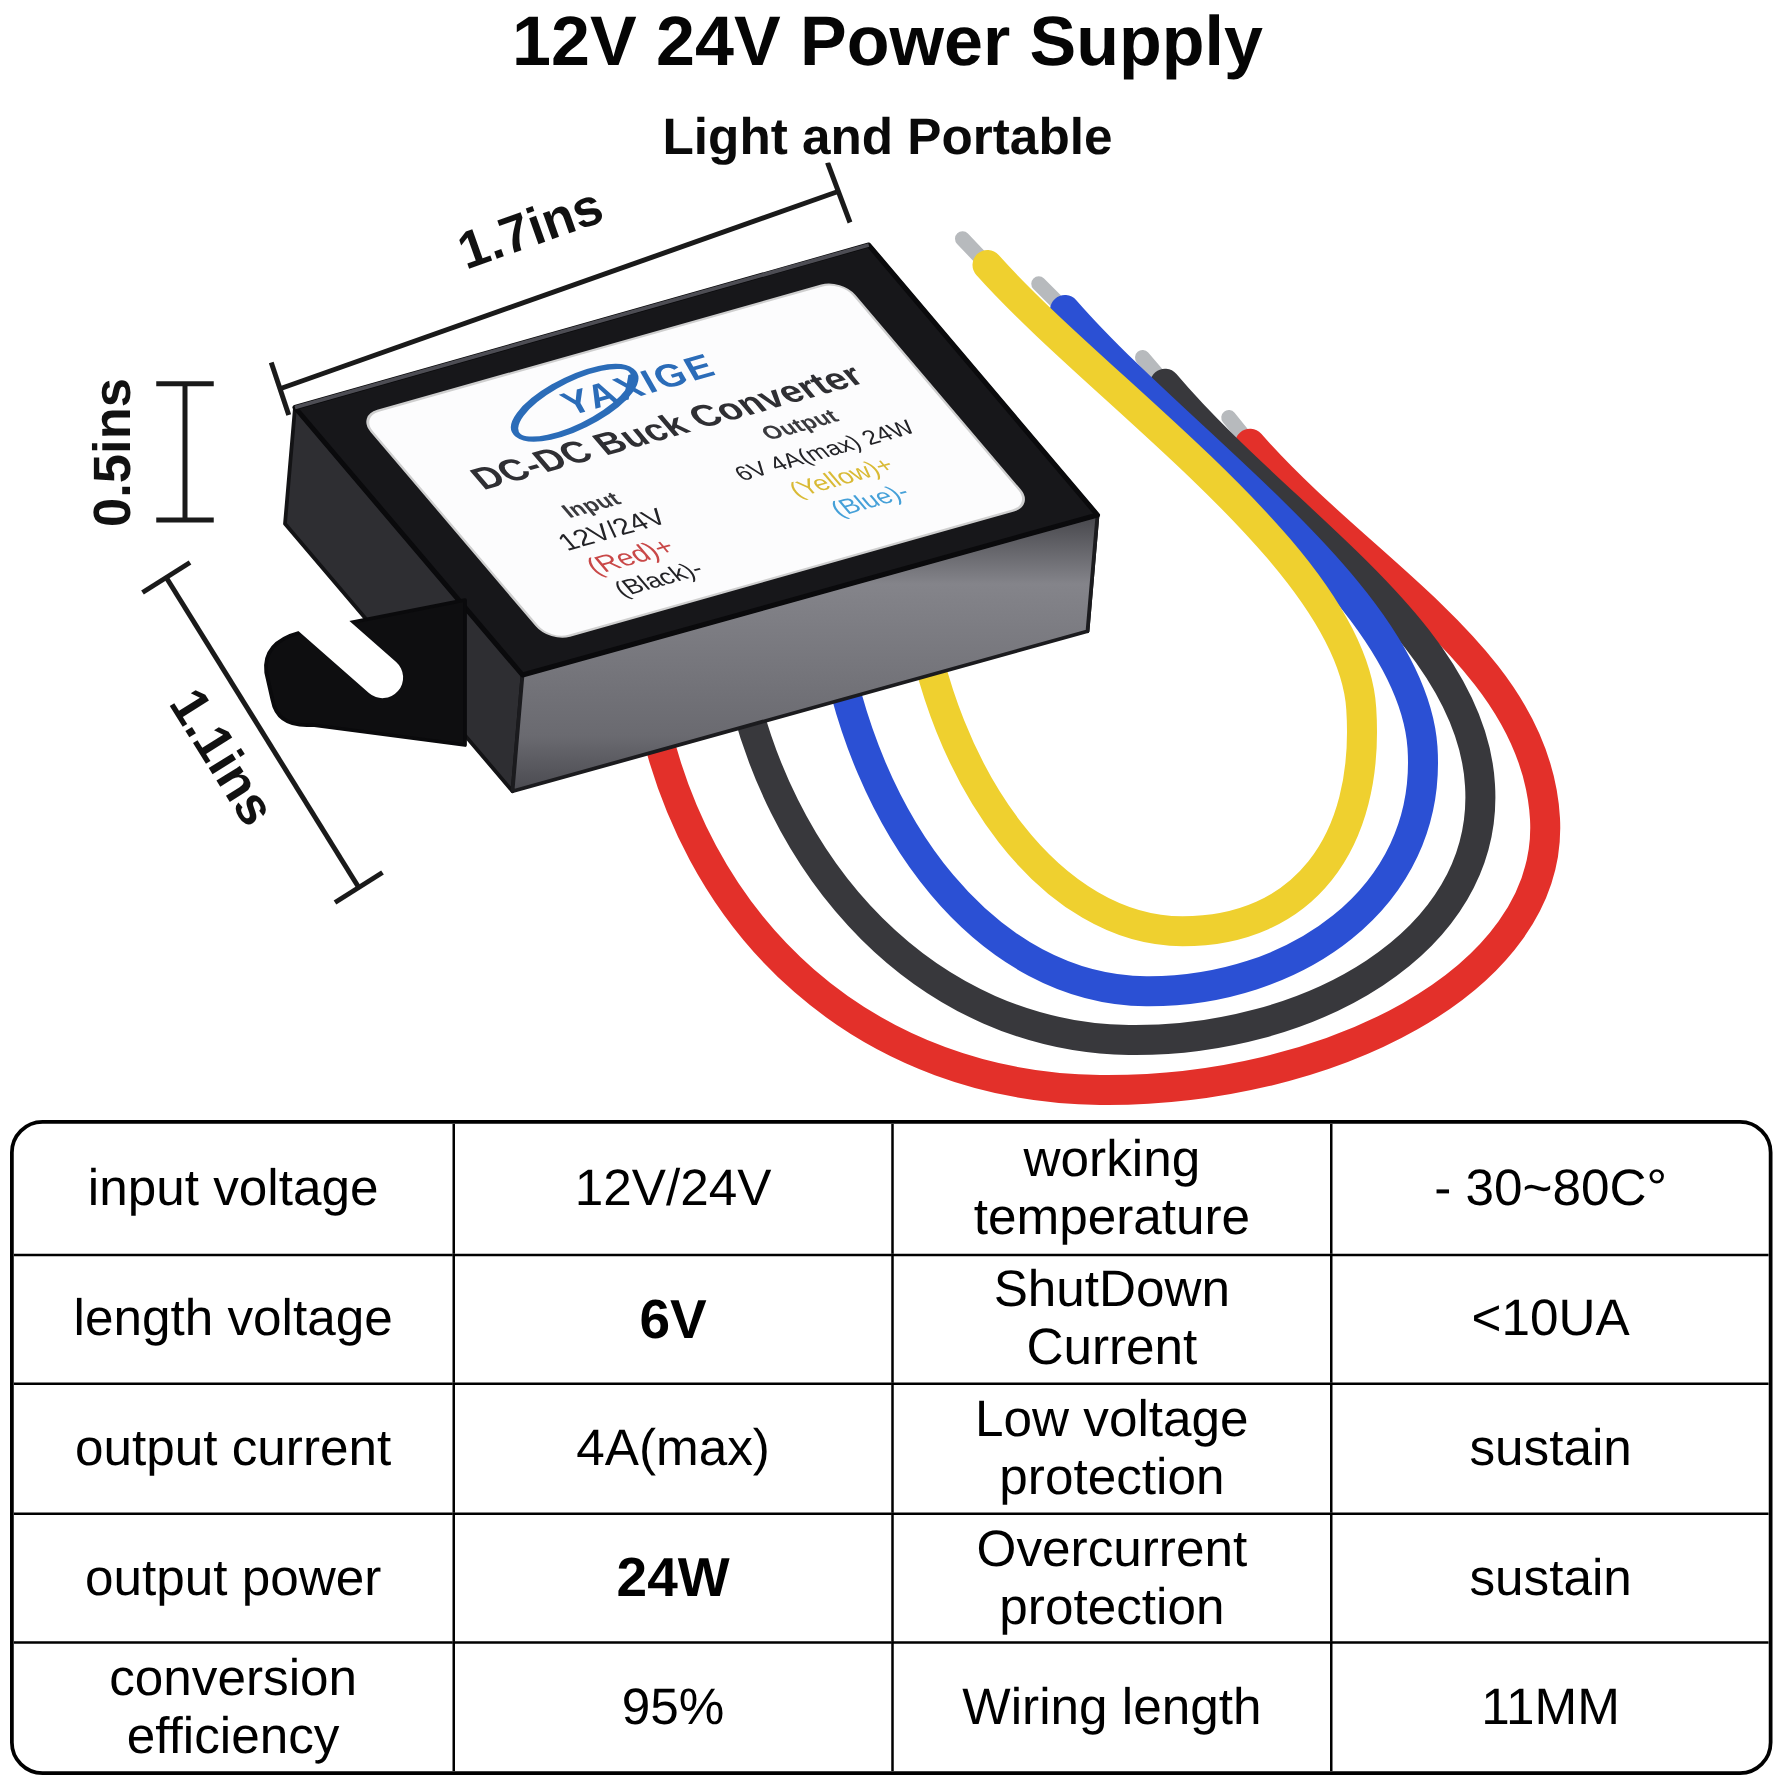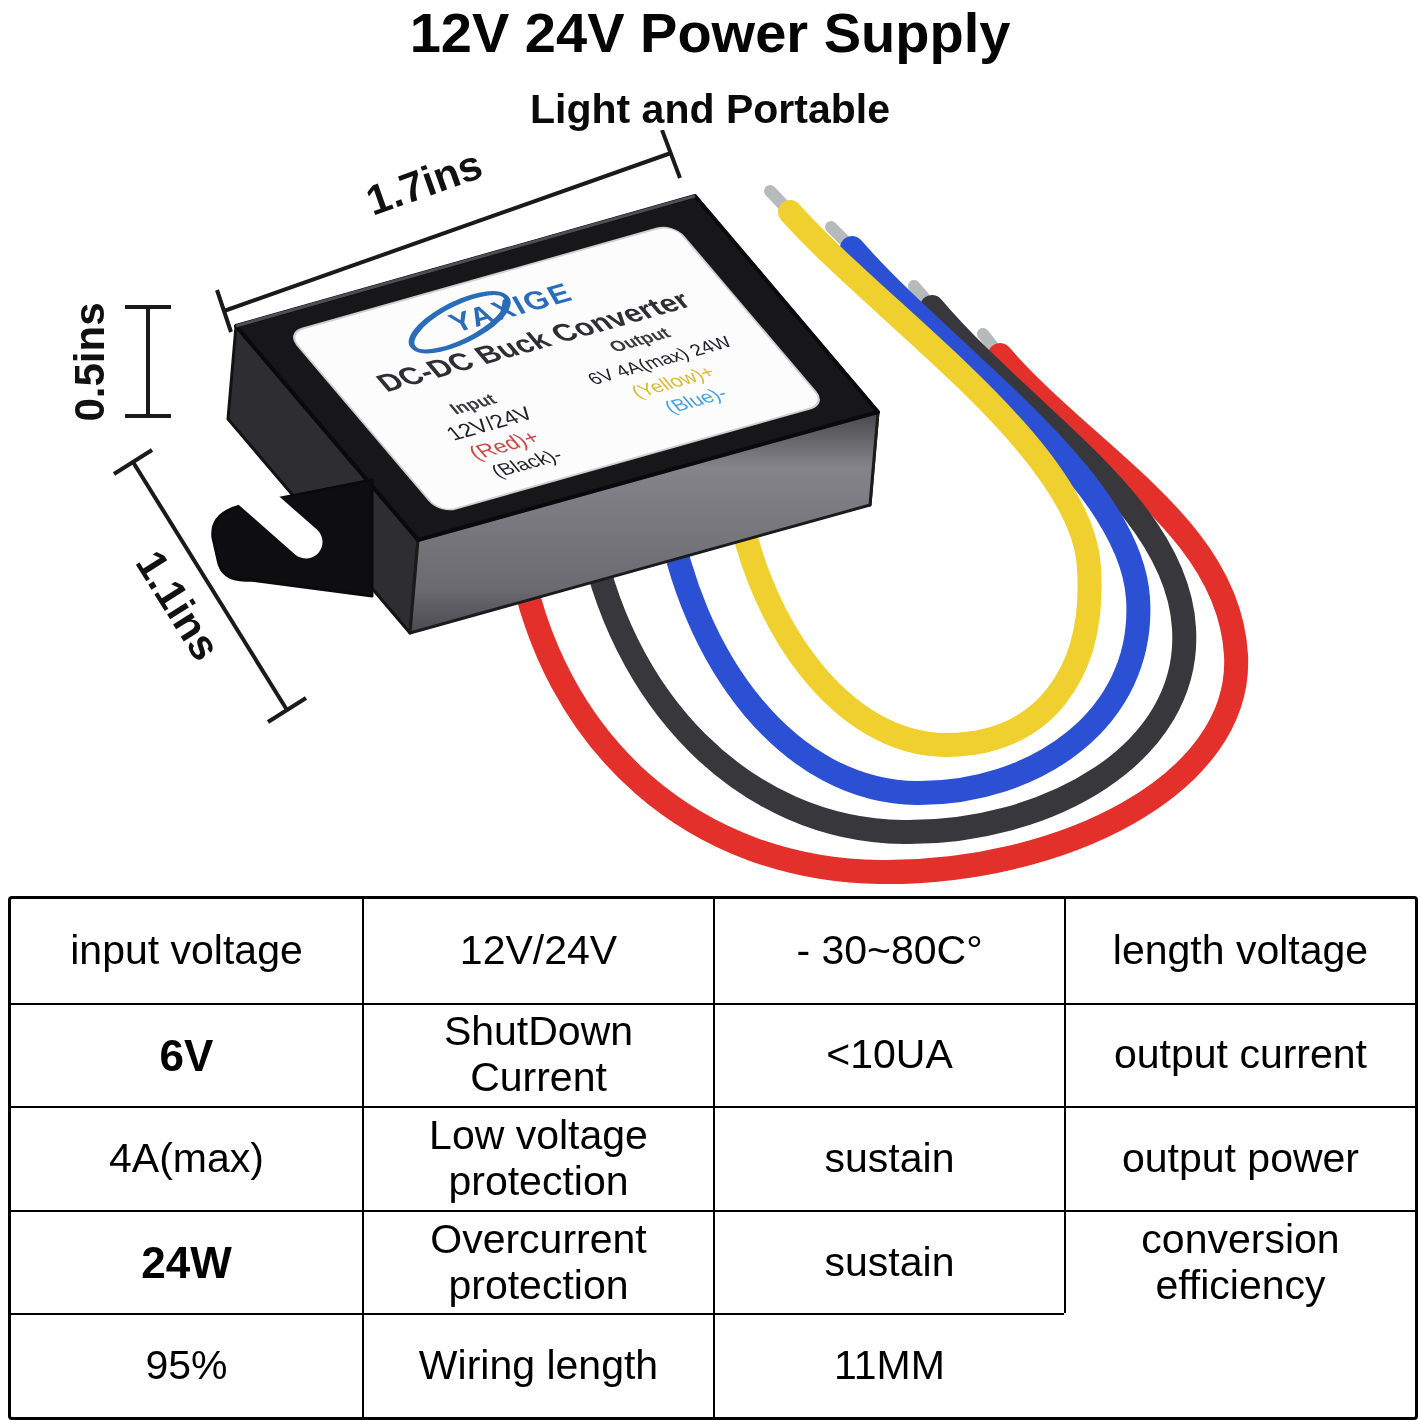--- a/index.html
+++ b/index.html
@@ -13,21 +13,21 @@
   }
   .subtitle{
     position:absolute;top:86px;left:0;width:100%;text-align:center;
     font-size:41px;font-weight:bold;color:#0a0a0a;
   }
   .figure{position:absolute;top:130px;left:0;}
   .figure text{font-family:"Liberation Sans",sans-serif;}
   .dim-label{font-size:42px;font-weight:bold;fill:#111;}
   .spec-table{
     position:absolute;left:8px;top:896px;width:1404px;height:518px;
-    border:3px solid #000;border-radius:4px;overflow:hidden;
+    border:3px solid #000;border-radius:26px;overflow:hidden;
     display:grid;grid-template-columns:repeat(4,1fr);grid-template-rows:repeat(5,1fr);
     background:#fff;
   }
   .cell{
     display:flex;align-items:center;justify-content:center;text-align:center;
     font-size:41px;line-height:1.12;padding:0 26px;color:#000;
   }
   .cell:nth-child(4n+2),.cell:nth-child(4n+3),.cell:nth-child(4n){border-left:2.5px solid #000;}
   .cell:nth-child(n+5){border-top:2.5px solid #000;}
   .cell.big span{font-size:44px;font-weight:bold;}
@@ -117,20 +117,23 @@
   </svg>
 
   <div class="spec-table">
     <div class="cell">
         <span>input voltage</span>
       </div>
     <div class="cell">
         <span>12V/24V</span>
       </div>
     <div class="cell">
+        <span>working temperature</span>
+      </div>
+    <div class="cell">
         <span>- 30~80C°</span>
       </div>
 
     <div class="cell">
         <span>length voltage</span>
       </div>
     <div class="cell big">
         <span>6V</span>
       </div>
     <div class="cell">

